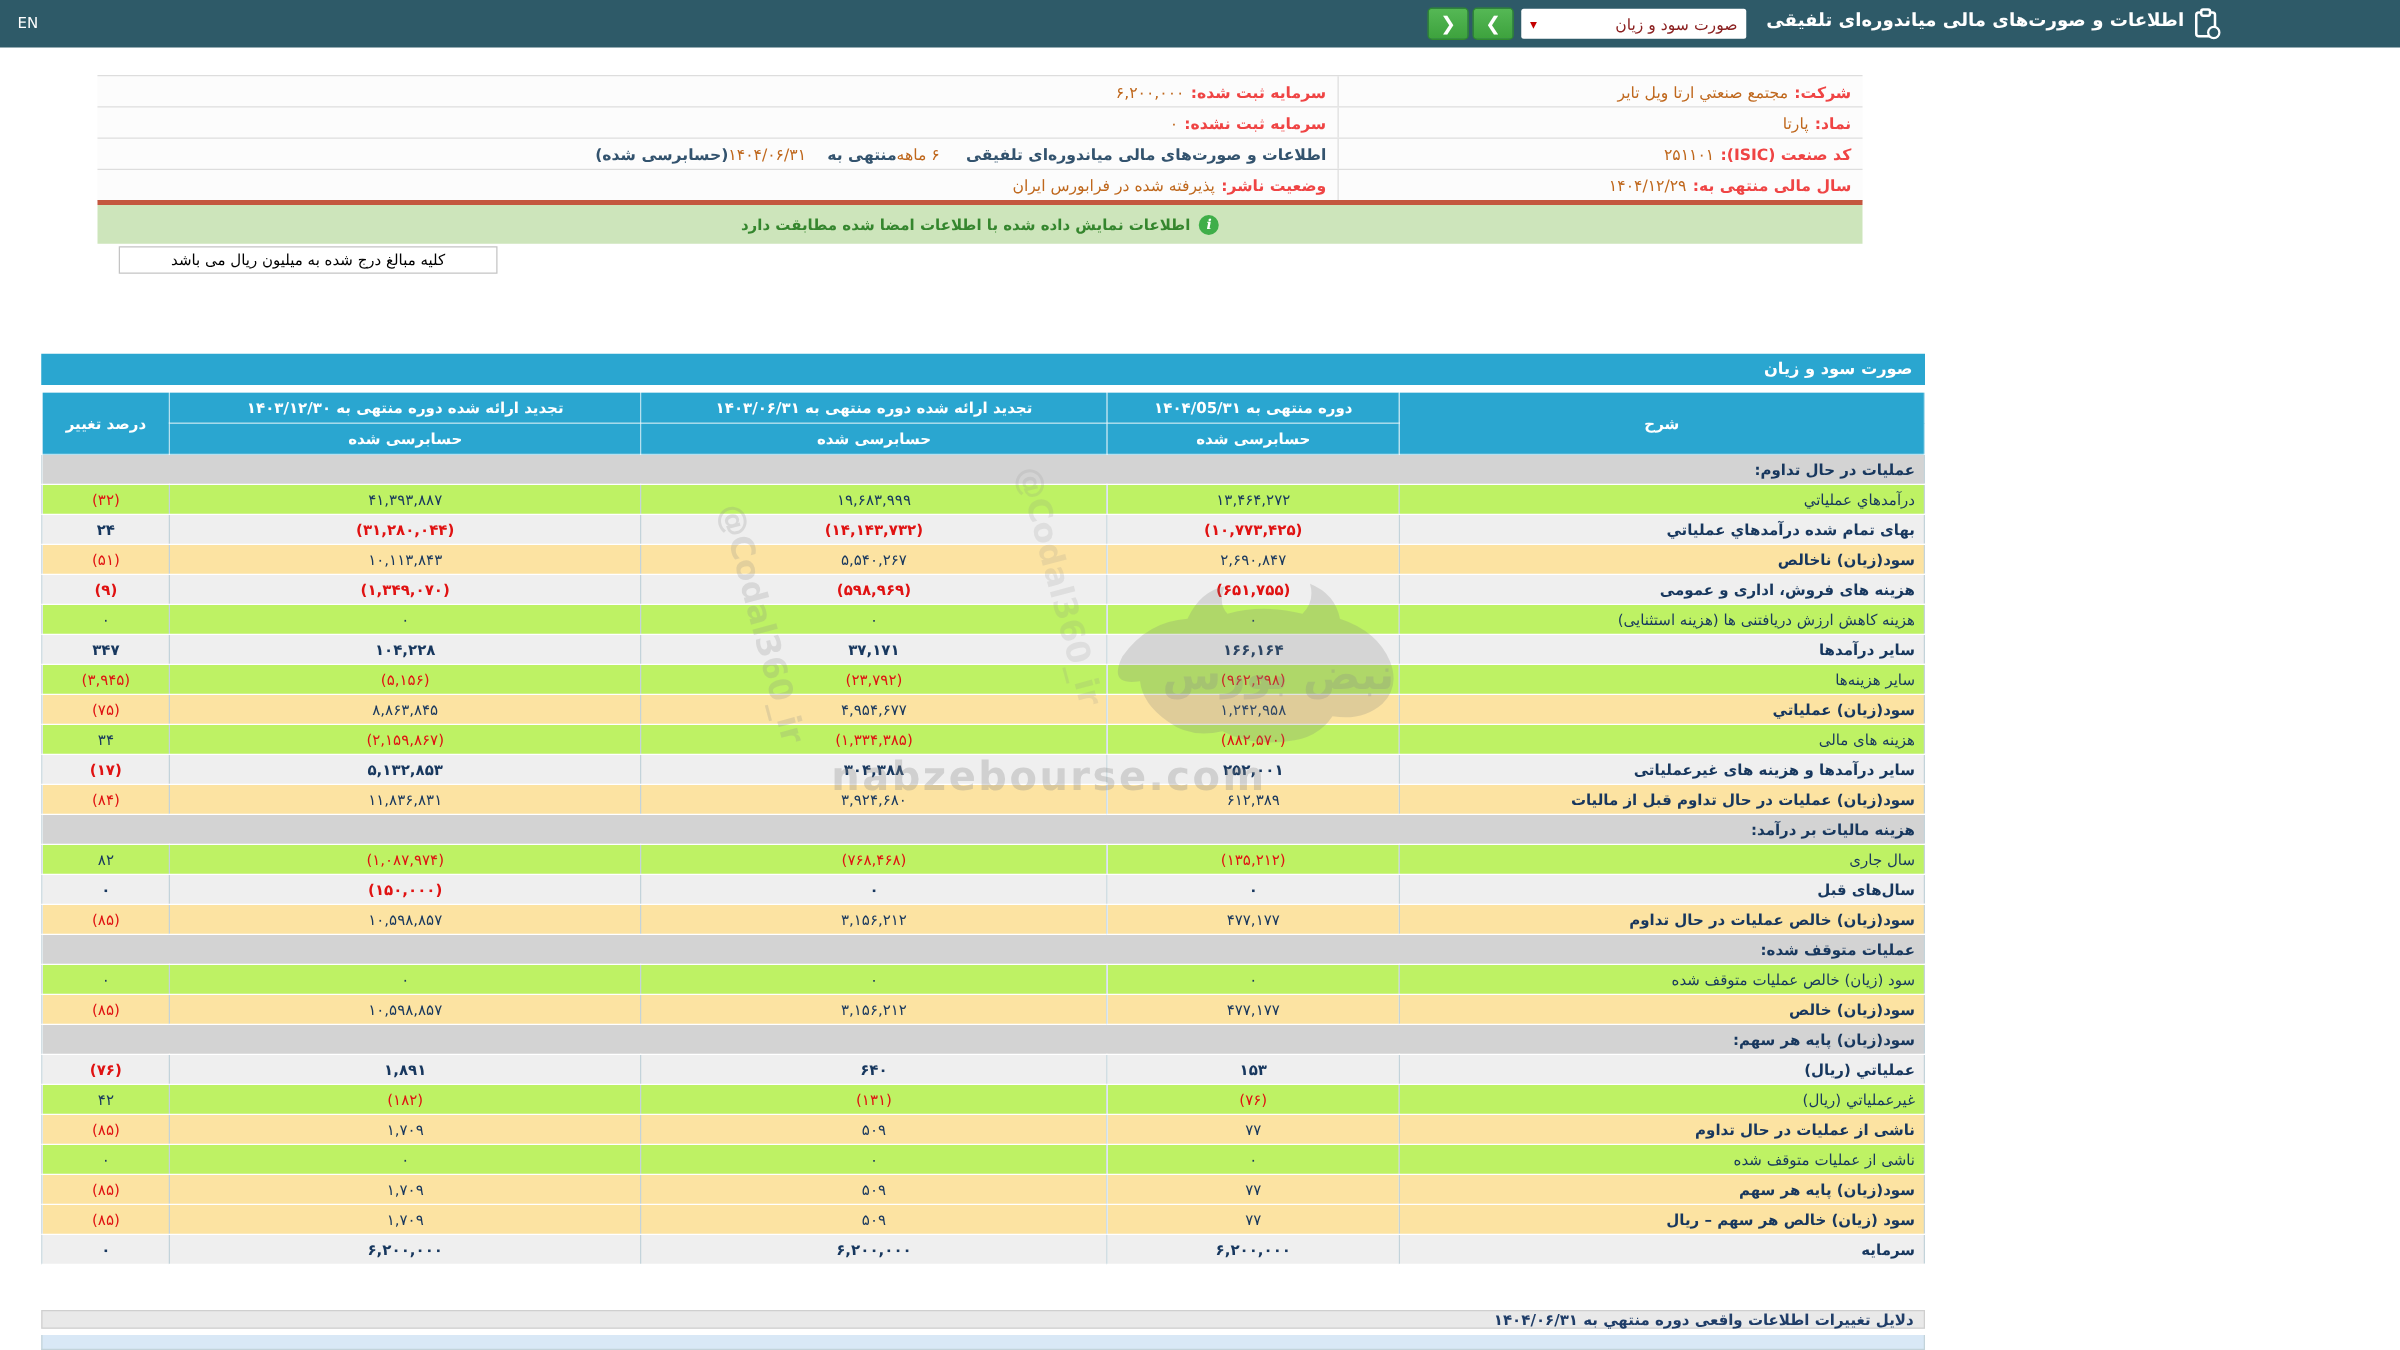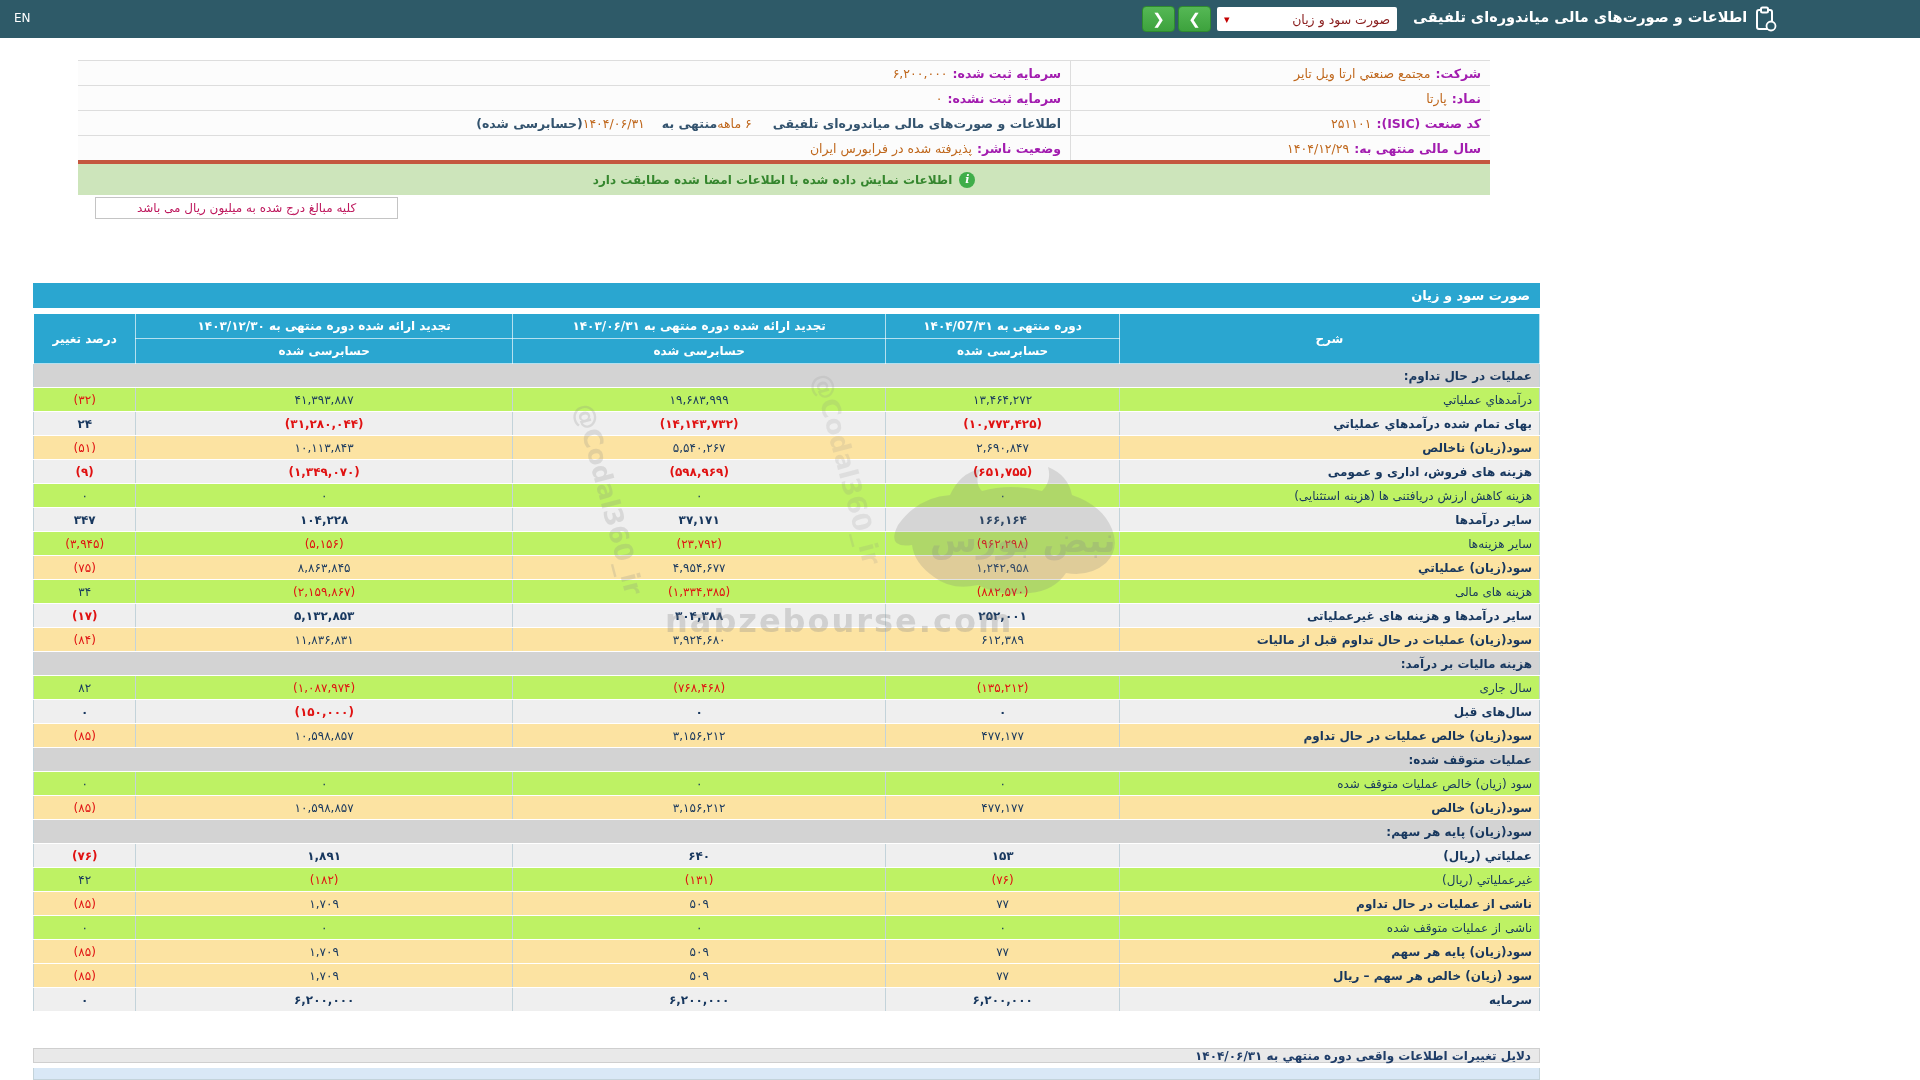--- a/index.html
+++ b/index.html
@@ -22,33 +22,33 @@
   .dd-caret { color:#c40000; font-size:11px; }
   .app-title { left:1413px; top:9px; color:#fff; font-size:14.5px; font-weight:bold; white-space:nowrap; }
   .clip-icon { left:1752px; top:6px; width:26px; height:26px; }
 
   
   .info { left:78px; top:60px; width:1412px; border-top:1px solid #ddd; background:#fcfcfc; }
   .info-row { display:flex; height:25px; border-bottom:1px solid #ddd; font-size:12.5px; }
   .info-cell { display:flex; align-items:center; padding:0 9px; white-space:nowrap; overflow:hidden; }
   .cell-r { width:420px; border-left:1px solid #ddd; }
   .cell-l { flex:1; }
-  .ilabel { color:#a21caf; font-weight:bold; margin-left:5px; }
+  .ilabel { color:#ef4444; font-weight:bold; margin-left:5px; }
   .ivalue { color:#bf671c; }
   .iplain { color:#33536e; font-weight:bold;margin-left:17px; }
 
   .redline { left:78px; top:160px; width:1412px; height:4px; background:#c4573f; }
   .banner { left:78px; top:164px; width:1412px; height:31px; background:#cde5bb;
             display:flex; align-items:center; justify-content:center; gap:7px; }
   .banner-text { color:#35862e; font-size:12px; font-weight:bold; }
   .info-i { width:16px; height:16px; border-radius:50%; background:#3fae49; color:#fff;
             font-size:11px; font-weight:bold; font-style:italic; display:flex; align-items:center;
             justify-content:center; font-family:"DejaVu Serif", serif; }
   .unitbox { left:95px; top:197px; width:303px; height:22px; background:#fff; border:1px solid #c4c4c4;
-             display:flex; align-items:center; justify-content:center; font-size:12px; color:#be185d; }
+             display:flex; align-items:center; justify-content:center; font-size:12px; color:#000000; }
 
   
   .tablewrap { left:33px; top:283px; width:1507px; }
   .ttl-bar { height:25px; background:#2aa6d0; color:#fff; font-size:13px; font-weight:bold;
              display:flex; align-items:center; padding-right:10px; }
   .gap5 { height:5px; }
   table.pl { width:100%; border-collapse:collapse; table-layout:fixed; }
   table.pl thead th { background:#2aa6d0; color:#fff; font-size:12px; font-weight:bold; height:25px;
              border:1px solid rgba(255,255,255,.65); text-align:center; padding:0 4px; }
   table.pl td { height:24px; font-size:12px; color:#17375e; border-left:1px solid #c3d3da;
@@ -170,21 +170,21 @@
       <colgroup>
         <col style="width:27.9%">
           <col style="width:15.5%">
           <col style="width:24.8%">
         <col style="width:25%">
           <col style="width:6.8%">
       </colgroup>
       <thead>
         <tr>
           <th rowspan="2">شرح</th>
-          <th>دوره منتهی به ۱۴۰۴/07/۳۱</th>
+          <th>دوره منتهی به ۱۴۰۴/05/۳۱</th>
           <th>تجدید ارائه شده دوره منتهی به ۱۴۰۳/۰۶/۳۱</th>
           <th>تجدید ارائه شده دوره منتهی به ۱۴۰۳/۱۲/۳۰</th>
           <th rowspan="2">درصد تغییر</th>
         </tr>
         <tr>
           <th>حسابرسی شده</th>
           <th>حسابرسی شده</th>
           <th>حسابرسی شده</th>
         </tr>
       </thead>

